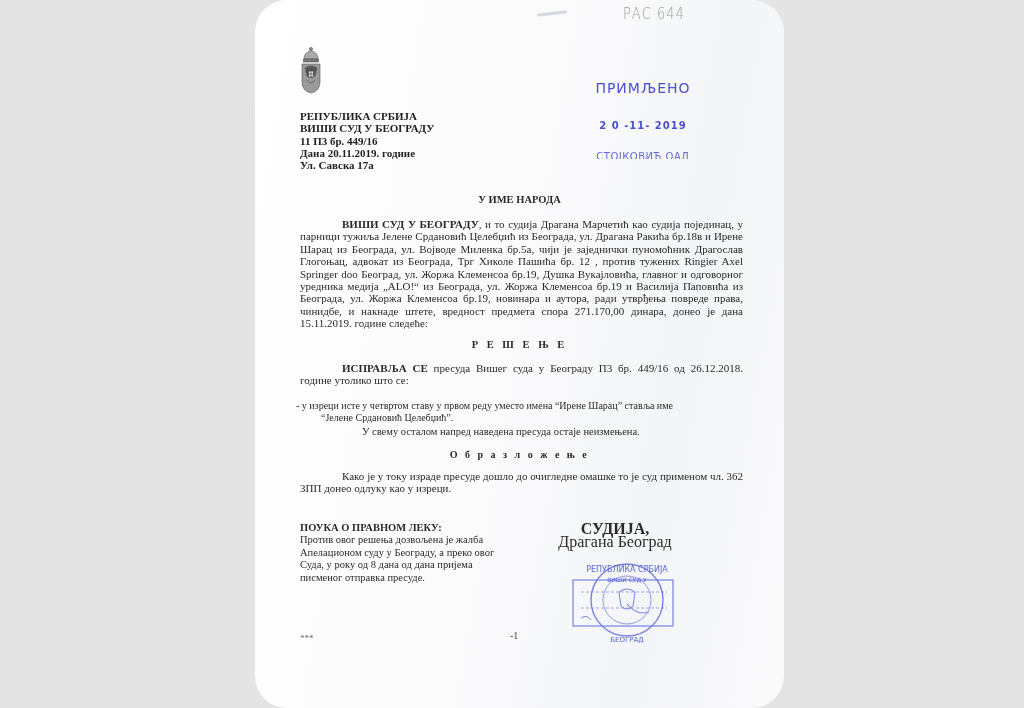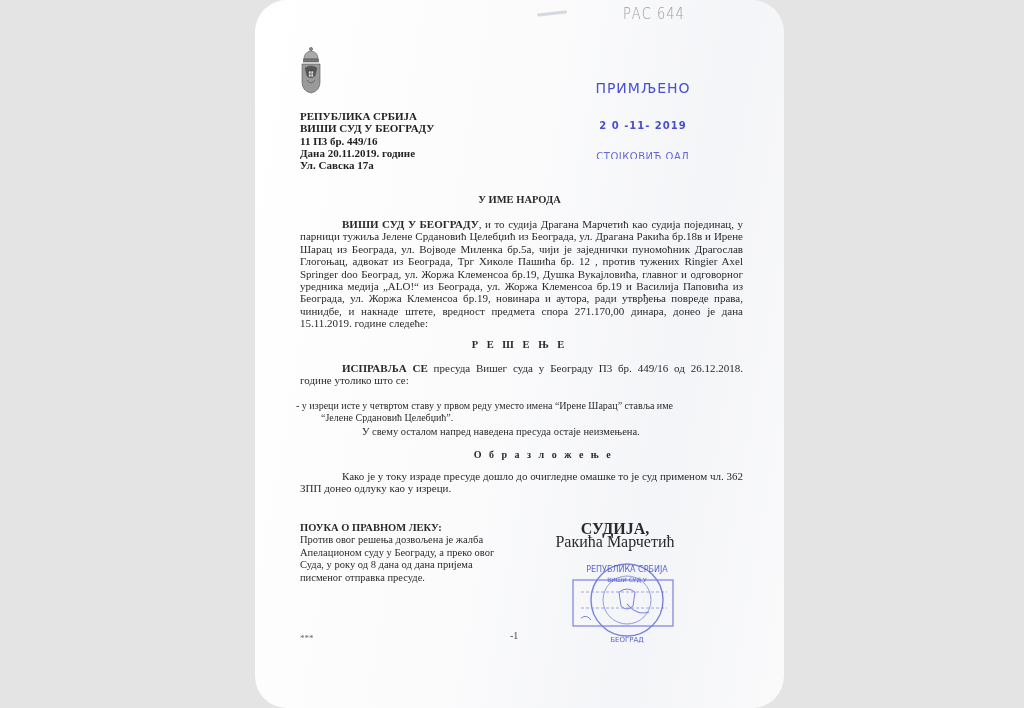--- a/index.html
+++ b/index.html
@@ -97,37 +97,37 @@
 
   <div class="body-block" style="top:362px;">
     <p><span class="b">ИСПРАВЉА СЕ</span><span> пресуда Вишег суда у Београду П3 бр. 449/16 од 26.12.2018. године утолико што се:</span></p>
   </div>
   <div class="abs" style="left:41px; top:387px; font-size:10px; line-height:12.4px;margin-top:13px;">
     <div>- у изреци исте у четвртом ставу у првом реду уместо имена “Ирене Шарац” ставља име</div>
     <div class="indent-line">“Јелене Срдановић Целебџић”.</div>
   </div>
   <div class="abs" style="left:107px; top:426px; font-size:10.5px;">У свему осталом напред наведена пресуда остаје неизмењена.</div>
 
-  <div class="abs title spaced2" style="top:449px; font-size:10px;padding-left:24px;">О б р а з л о ж е њ е</div>
+  <div class="abs title spaced2" style="top:449px; font-size:10px;">О б р а з л о ж е њ е</div>
 
   <div class="body-block" style="top:470px;">
     <p>Како је у току израде пресуде дошло до очигледне омашке то је суд применом чл. 362 ЗПП донео одлуку као у изреци.</p>
   </div>
 
   <div class="abs pouka">
     <div class="b">ПОУКА О ПРАВНОМ ЛЕКУ:</div>
     <div>Против овог решења дозвољена је жалба</div>
     <div>Апелационом суду у Београду, а преко овог</div>
     <div>Суда, у року од 8 дана од дана пријема</div>
     <div>писменог отправка пресуде.</div>
   </div>
 
   <div class="abs sig">
     <div class="b">СУДИЈА,</div>
-    <div>Ракића Марчетић</div>
+    <div>Драгана Београд</div>
   </div>
 
   <svg class="abs seal" viewBox="0 0 120 90">
     <g stroke="#5a66d6" fill="none" opacity="0.8">
       <rect x="6" y="24" width="100" height="46" stroke-width="1.2"></rect>
       <circle cx="60" cy="44" r="36" stroke-width="1.4"></circle>
       <circle cx="60" cy="44" r="24" stroke-width="0.8"></circle>
       <path d="M52 36 Q60 30 68 36 L66 50 Q60 56 54 50 Z" stroke-width="1"></path>
       <path d="M60 48 Q70 60 82 56" stroke-width="1.1"></path>
       <line x1="14" y1="36" x2="100" y2="36" stroke-width="0.7" stroke-dasharray="3 2"></line>

